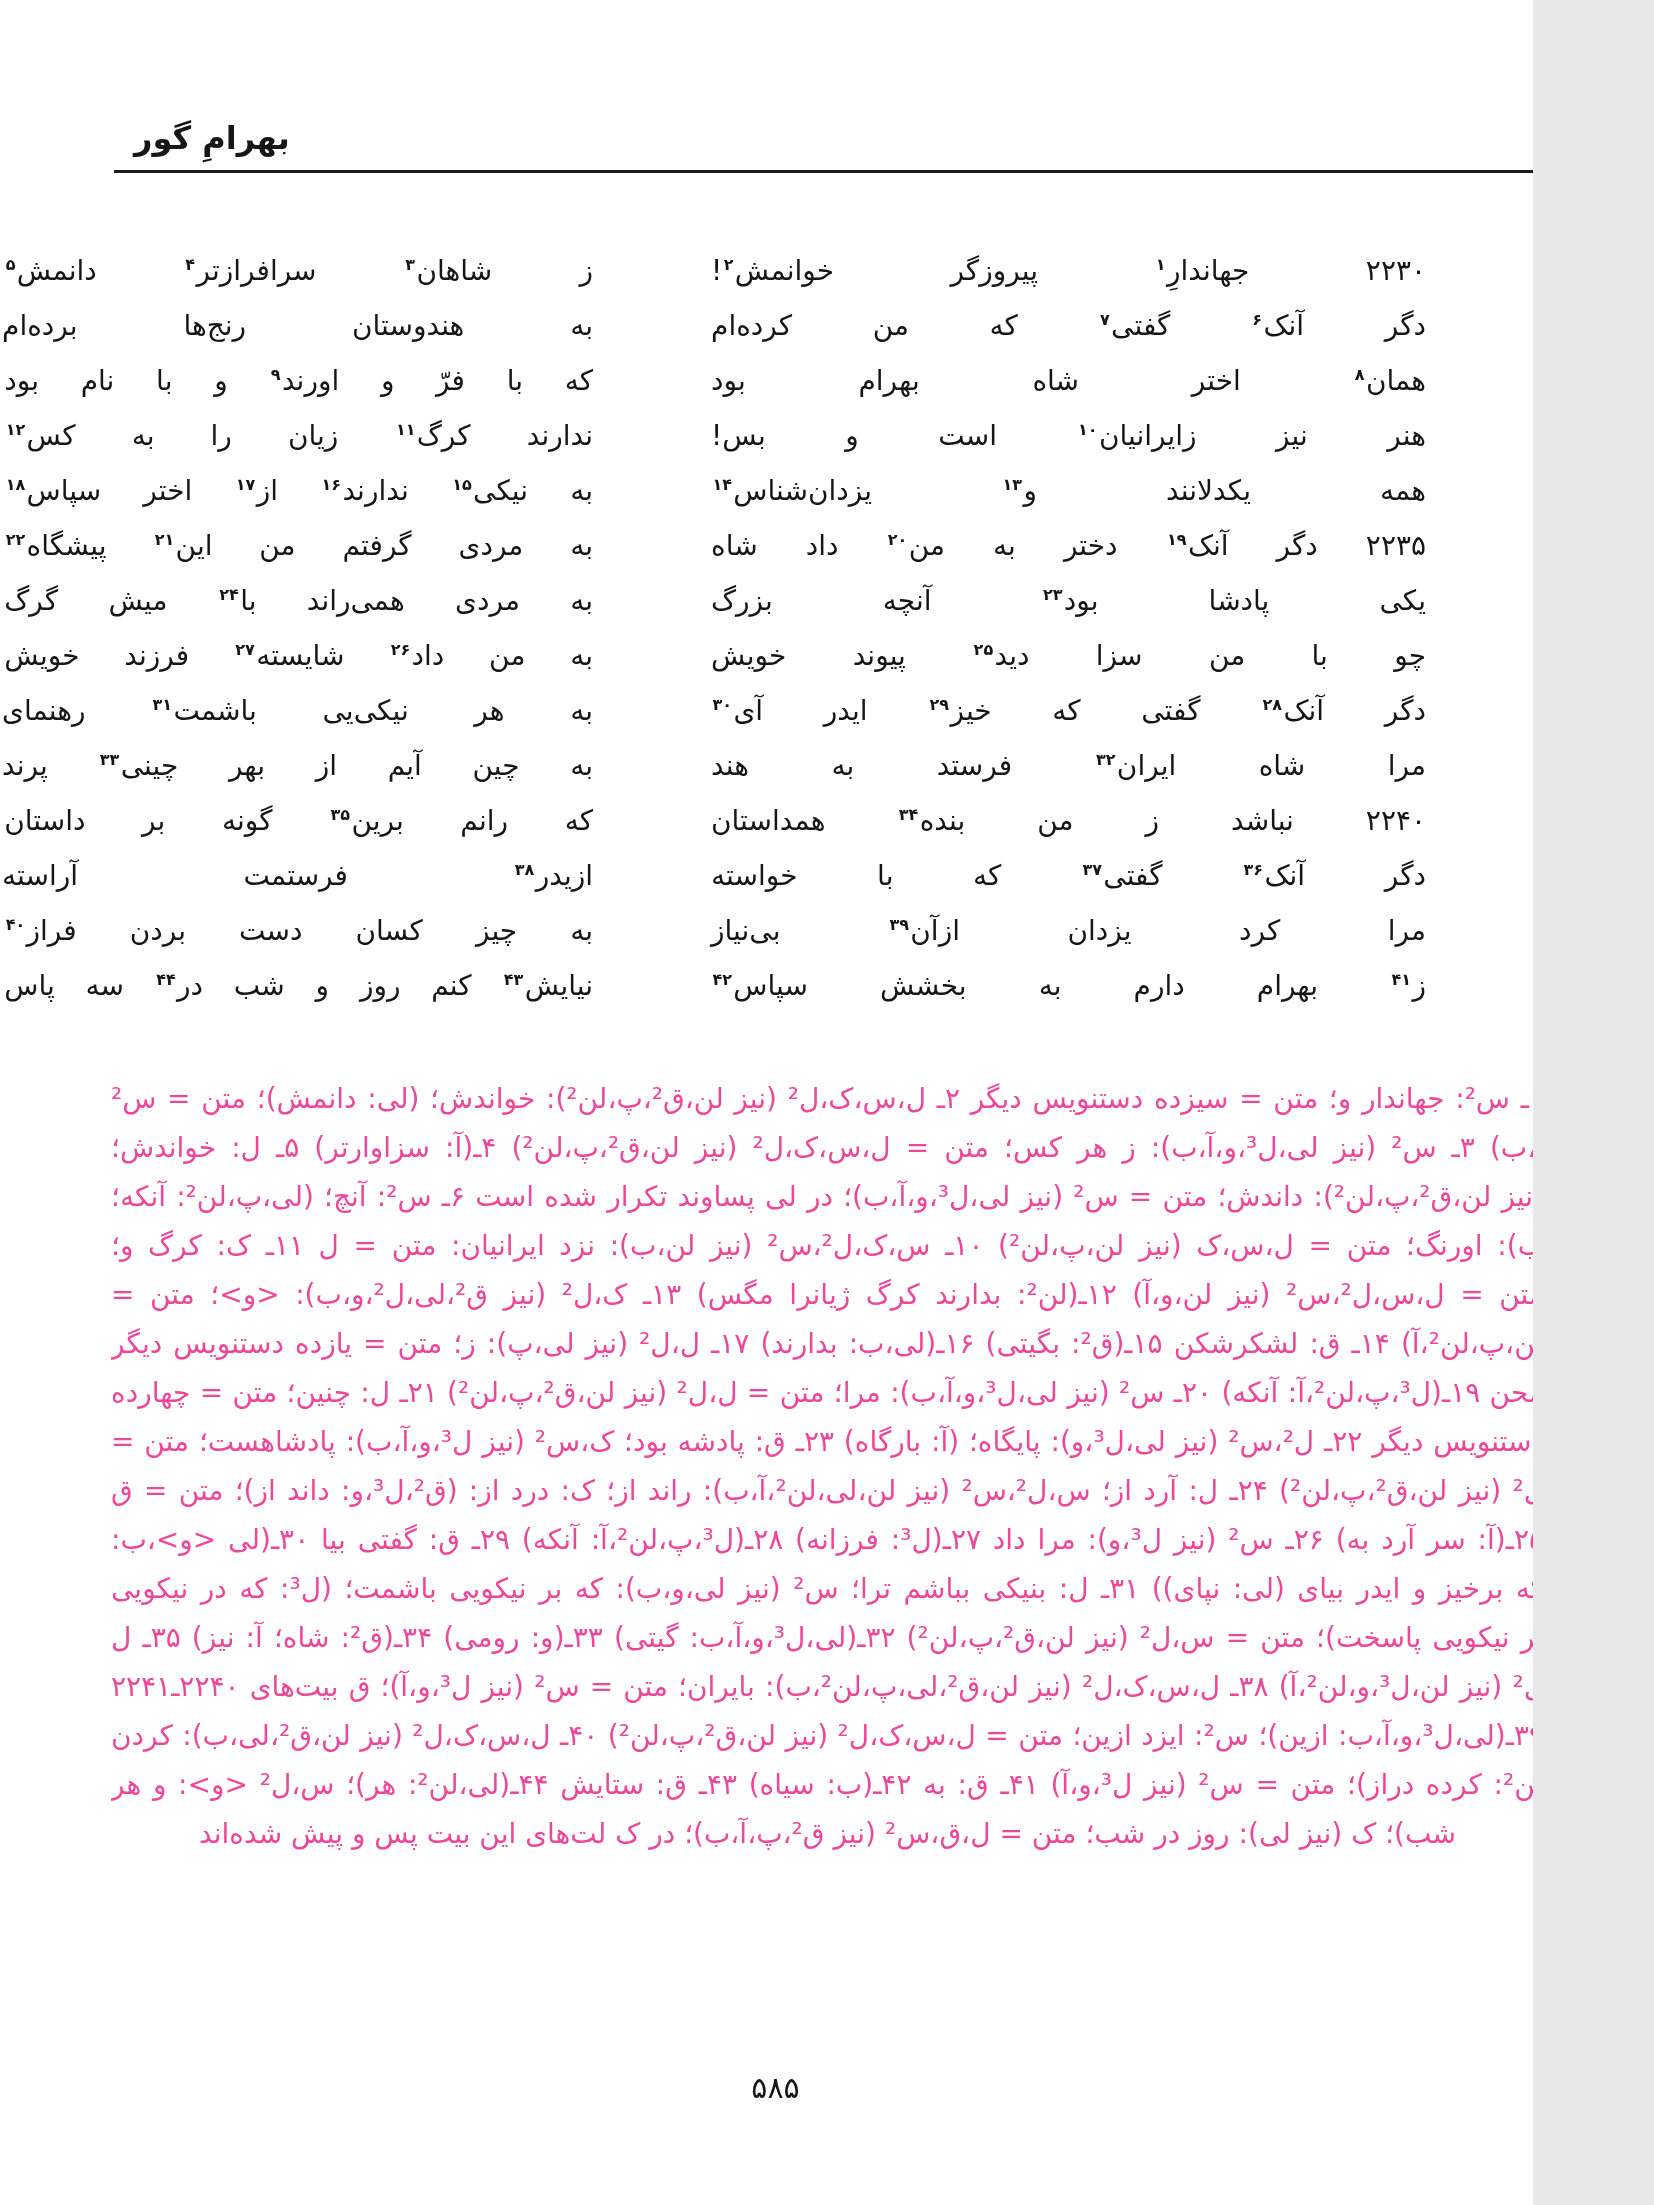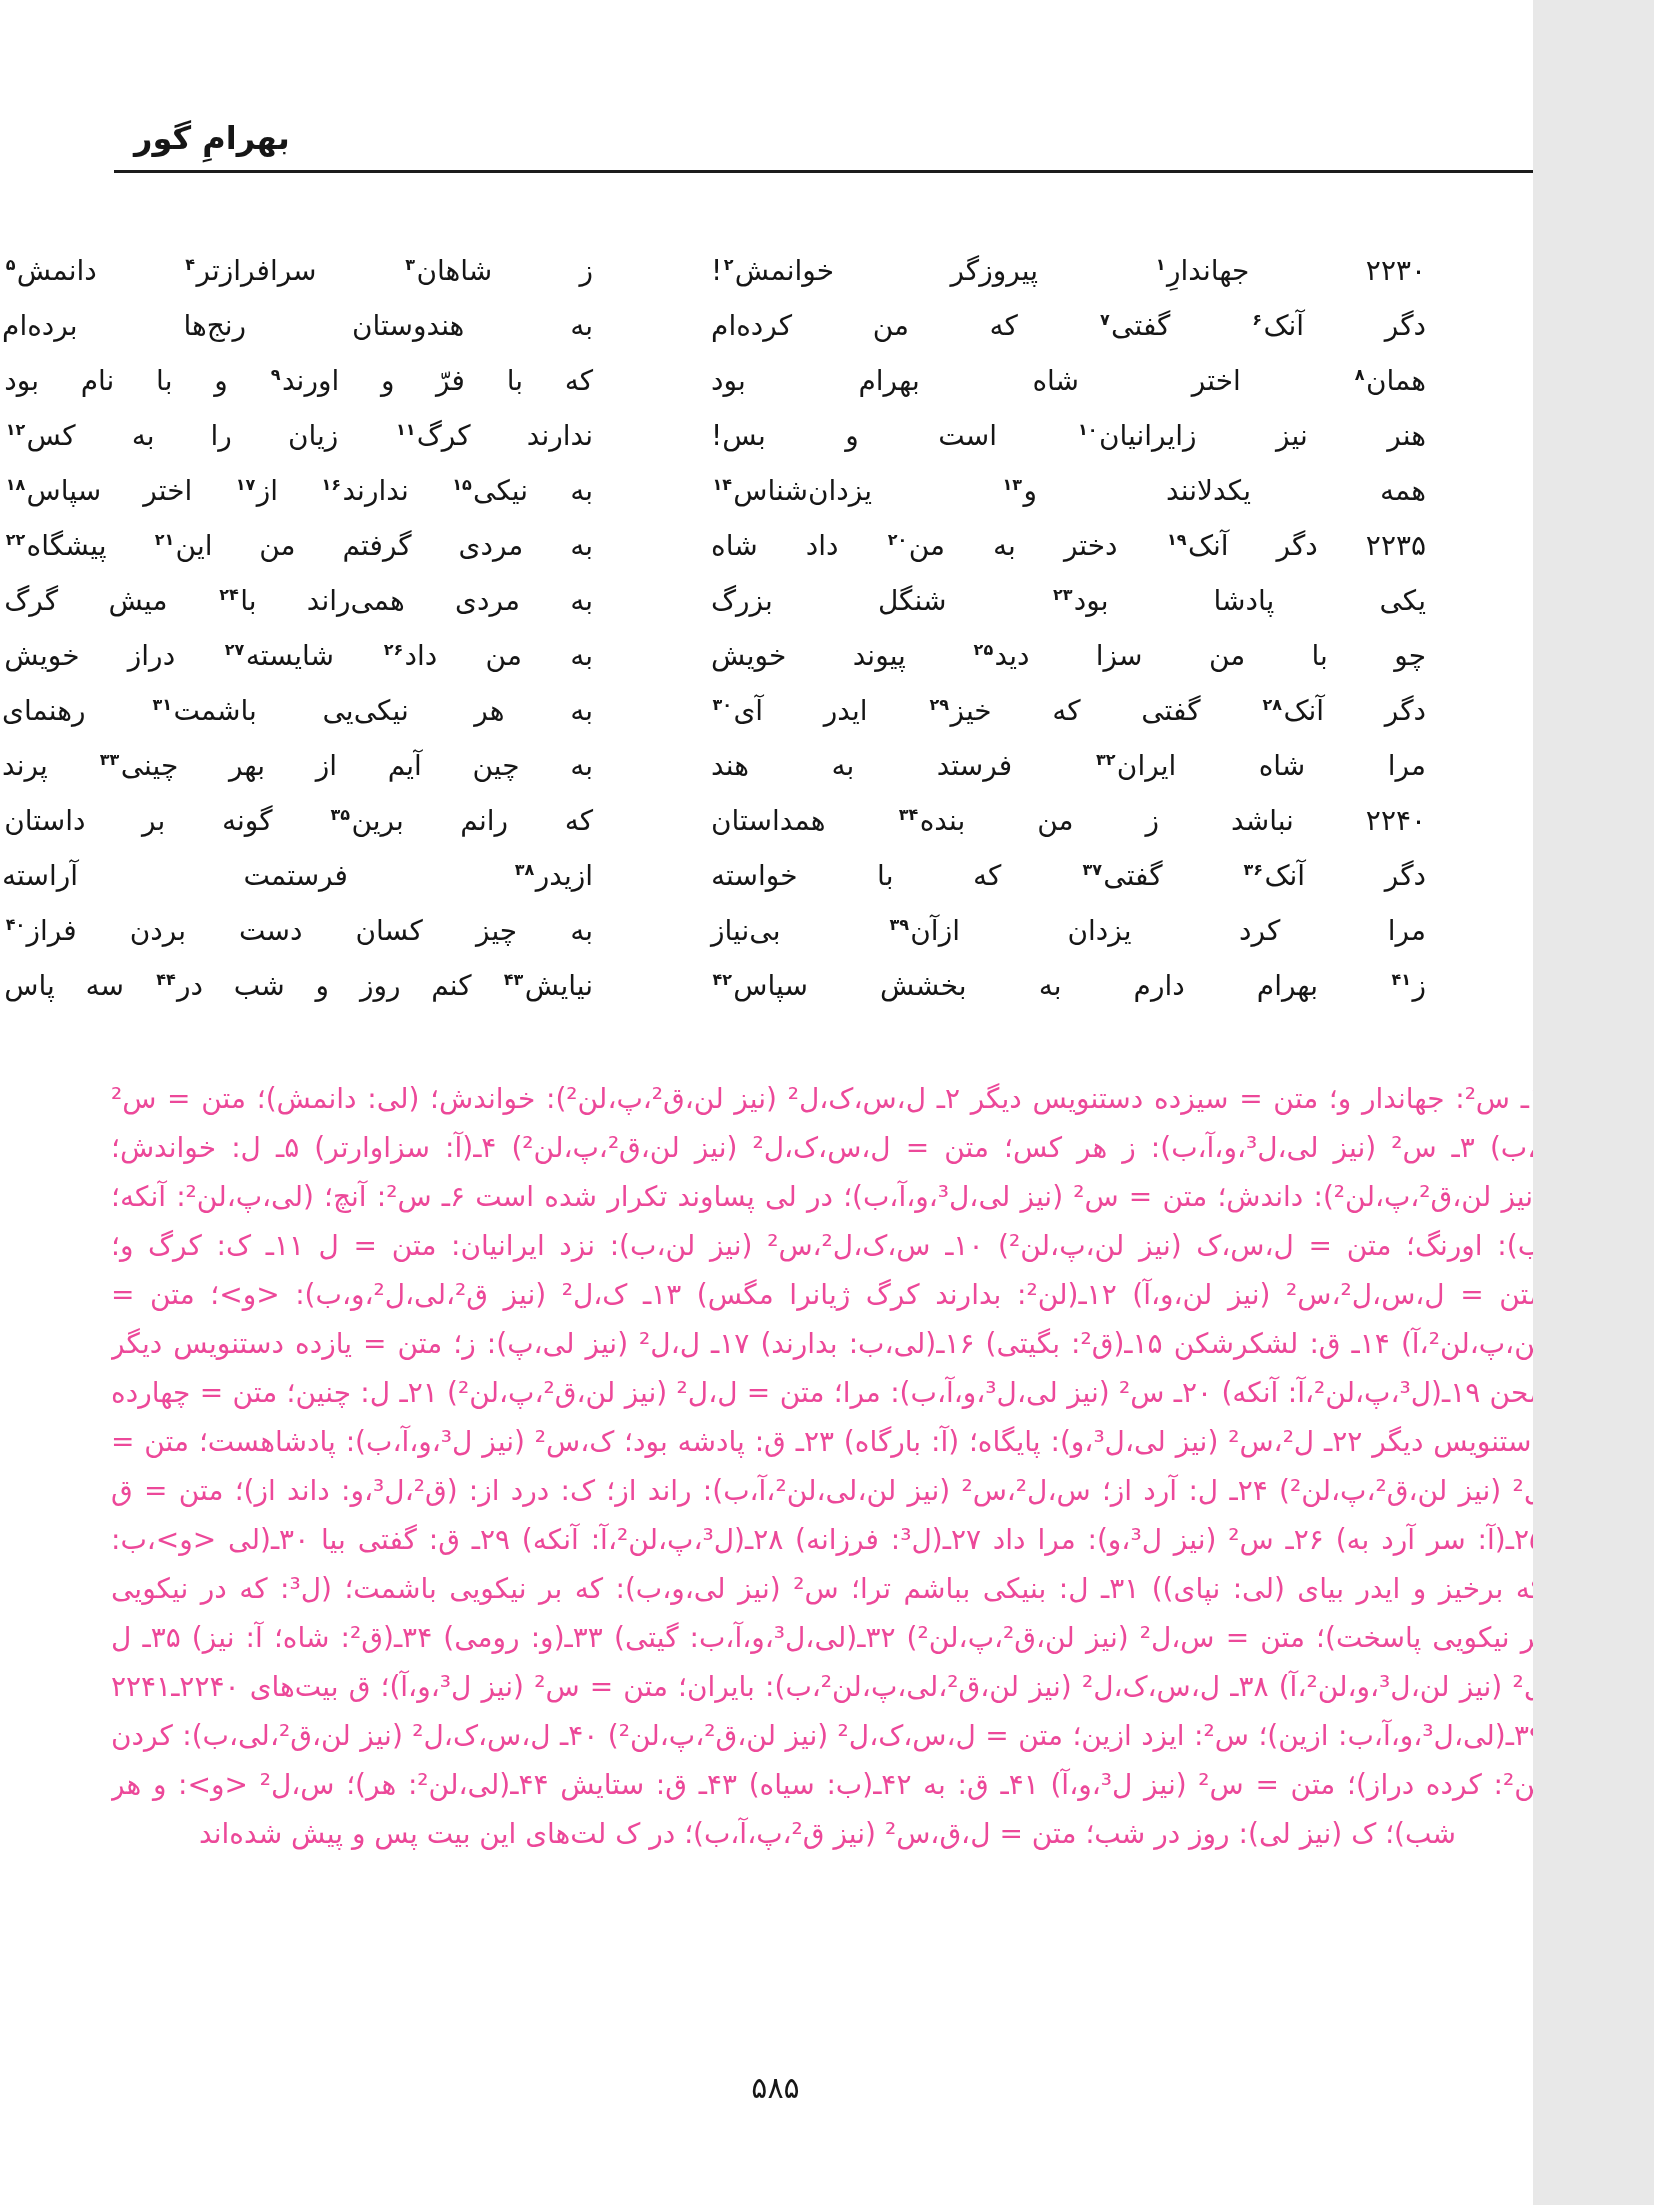--- a/index.html
+++ b/index.html
@@ -144,21 +144,21 @@
           <span class="word">من</span>
           <span class="word">این<sup class="fn">۲۱</sup></span>
           <span class="word">پیشگاه<sup class="fn">۲۲</sup>!</span>
         </div>
       </div>
       <div class="couplet">
         <div class="hemi hemi-right">
           <span class="word">یکی</span>
           <span class="word">پادشا</span>
           <span class="word">بود<sup class="fn">۲۳</sup></span>
-          <span class="word">شنگل</span>
+          <span class="word">آنچه</span>
           <span class="word">بزرگ</span>
         </div>
         <div class="hemi hemi-left">
           <span class="word">به</span>
           <span class="word">مردی</span>
           <span class="word">همی‌راند</span>
           <span class="word">با<sup class="fn">۲۴</sup></span>
           <span class="word">میش</span>
           <span class="word">گرگ!</span>
         </div>
@@ -171,21 +171,21 @@
           <span class="word">سزا</span>
           <span class="word">دید<sup class="fn">۲۵</sup></span>
           <span class="word">پیوند</span>
           <span class="word">خویش</span>
         </div>
         <div class="hemi hemi-left">
           <span class="word">به</span>
           <span class="word">من</span>
           <span class="word">داد<sup class="fn">۲۶</sup></span>
           <span class="word">شایسته<sup class="fn">۲۷</sup></span>
-          <span class="word">دراز</span>
+          <span class="word">فرزند</span>
           <span class="word">خویش!</span>
         </div>
       </div>
       <div class="couplet">
         <div class="hemi hemi-right">
           <span class="word">دگر</span>
           <span class="word">آنک<sup class="fn">۲۸</sup></span>
           <span class="word">گفتی</span>
           <span class="word">که</span>
           <span class="word">خیز<sup class="fn">۲۹</sup></span>

